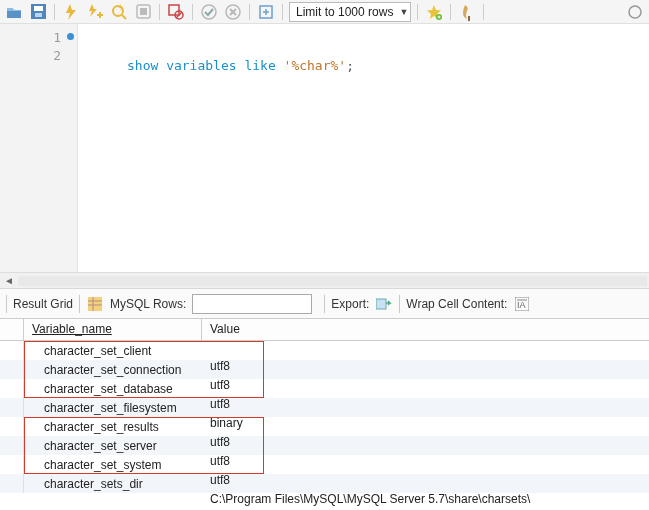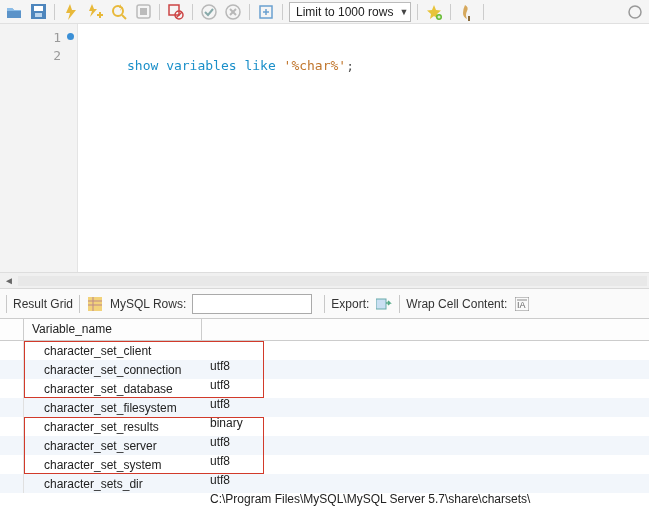--- a/index.html
+++ b/index.html
@@ -129,21 +129,21 @@
   .grid {
     border-top: 1px solid #ccc;
     font-size: 12px;
   }
   .ghead {
     display:flex; height:22px;
     background:#fdfdfd;
     border-bottom:1px solid #ccc;
   }
   .ghandle { width:24px; border-right:1px solid #ccc; }
-  .ghead .col1 { width:178px; padding:3px 8px; border-right:1px solid #ccc; }
+  .ghead .col1 { width:178px; padding:3px 8px; border-right:1px solid #ccc;text-decoration:underline; }
   .ghead .col2 { flex:1; padding:3px 8px; }
   .gbody { position:relative; }
   .grow {
     display:flex; height:19px; align-items:center;
   }
   .grow:nth-child(even){ background:#f2f6fb; }
   .grow .rh { width:24px; height:100%; border-right:1px solid #e0e0e0; }
   .grow .c1 { width:178px; padding:1px 20px; }
   .grow .c2 { flex:1; padding:1px 8px;margin-top:30px; }
   
@@ -300,20 +300,21 @@
         <text x="2" y="11" font-size="9" fill="#666">IA</text>
         <path d="M2 3h10" stroke="#888"></path>
       </svg>
   </div>
 </div>
 
 <div class="grid">
   <div class="ghead">
     <div class="ghandle"></div>
     <div class="col1">Variable_name</div>
+    <div class="col2">Value</div>
   </div>
   <div class="gbody">
     <div class="grow">
         <div class="rh"></div>
         <div class="c1">character_set_client</div>
         <div class="c2">utf8</div>
       </div>
     <div class="grow">
         <div class="rh"></div>
         <div class="c1">character_set_connection</div>

